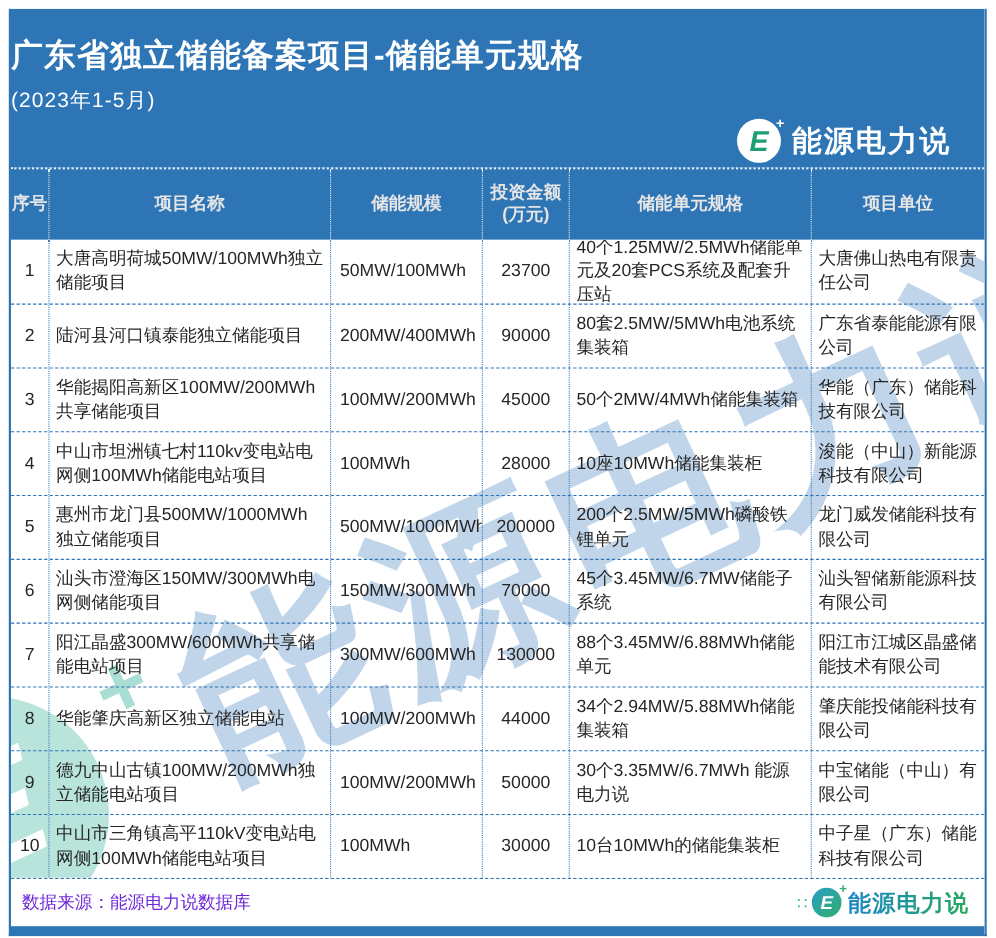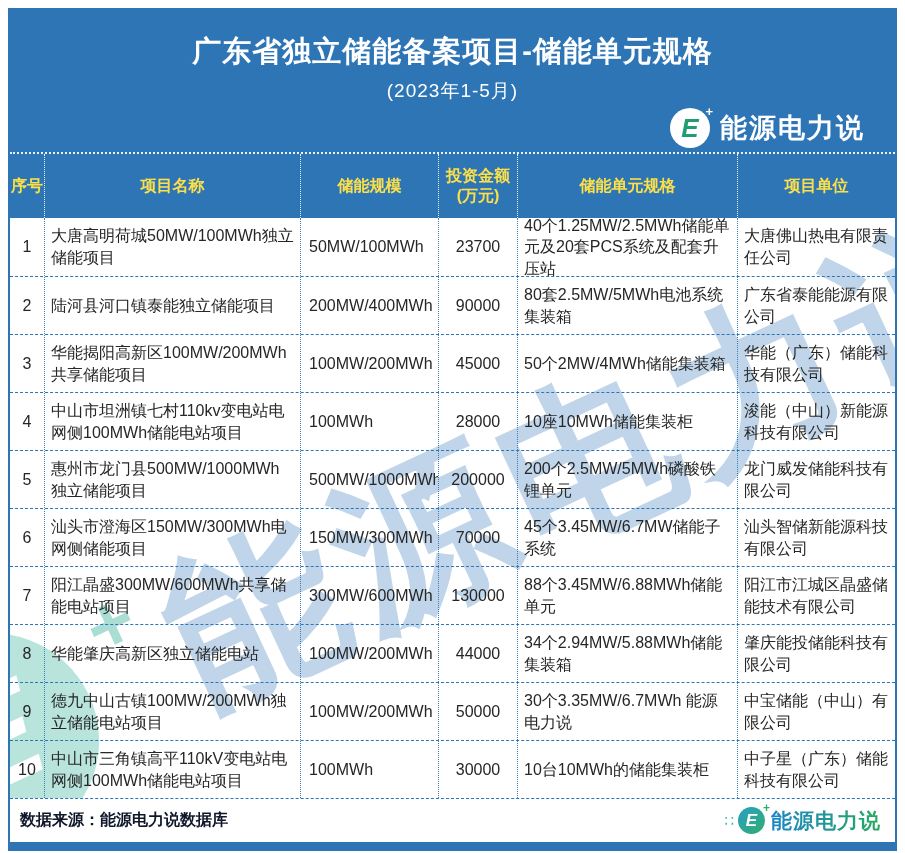--- a/index.html
+++ b/index.html
@@ -9,35 +9,35 @@
     -webkit-font-smoothing:antialiased;
   }
   .panel{
     position:absolute;left:8px;top:8px;width:889px;height:843px;
     box-sizing:border-box;border:2px solid #2E75B6;border-top:none;
     display:flex;flex-direction:column;overflow:hidden;background:#ffffff;
   }
   
   .title-band{
     background:#2E75B6;color:#fff;height:144px;flex:0 0 144px;
-    position:relative;text-align:center;box-sizing:border-box;padding-top:26px;
+    position:relative;text-align:left;box-sizing:border-box;padding-top:26px;
   }
   .main-title{font-size:29px;font-weight:bold;letter-spacing:1px;line-height:1.2;}
   .sub-title{font-size:19px;margin-top:9px;letter-spacing:1px;}
   .brand{position:absolute;right:30px;bottom:4px;display:flex;align-items:center;gap:10px;}
   .brand-badge{
     position:relative;width:40px;height:40px;border-radius:50%;background:#ffffff;
     display:flex;align-items:center;justify-content:center;
   }
   .brand-badge .e{color:#1f9e73;font-size:26px;font-weight:bold;font-style:italic;}
   .brand-badge .plus{position:absolute;top:-4px;right:-3px;color:#ffffff;font-size:13px;font-weight:bold;}
   .brand-text{font-size:27px;font-weight:bold;color:#ffffff;letter-spacing:2px;}
   
   .thead{
-    display:flex;background:#2E75B6;color:#fde047;height:66px;flex:0 0 66px;
+    display:flex;background:#2E75B6;color:#e5e5e5;height:66px;flex:0 0 66px;
     border-top:2px dotted rgba(255,255,255,.9);box-sizing:border-box;
   }
   .thead .cell{
     display:flex;align-items:center;justify-content:center;text-align:center;
     font-weight:bold;font-size:16px;line-height:1.25;white-space:pre-line;
     box-sizing:border-box;
   }
   .thead .cell + .cell{border-left:1px dotted rgba(255,255,255,.9);}
   
   .c0{width:34px;flex:0 0 34px;}
@@ -79,21 +79,21 @@
   .wm-text{
     font-size:172px;font-weight:bold;letter-spacing:12px;
     color:rgba(46,117,182,.30);
   }
   
   .source-row{
     height:44px;flex:0 0 44px;border-top:1px dashed #2E75B6;box-sizing:border-box;
     display:flex;align-items:center;justify-content:space-between;padding:0 14px 0 10px;
     background:#fff;
   }
-  .source-text{color:#0f172a;font-weight:bold;font-size:16px;}
+  .source-text{color:#6d28d9;font-weight:normal;font-size:16px;}
   .footer-brand{display:flex;align-items:center;gap:6px;}
   .fb-dots{color:#49b8a5;font-size:15px;letter-spacing:-2px;}
   .fb-badge{
     position:relative;width:27px;height:27px;border-radius:50%;flex:0 0 27px;
     background:linear-gradient(135deg,#2a9fc4,#2fae6e);
     display:flex;align-items:center;justify-content:center;
   }
   .fb-badge .e{color:#ffffff;font-size:17px;font-weight:bold;font-style:italic;}
   .fb-badge .plus{position:absolute;top:-6px;right:-5px;color:#2fae6e;font-size:12px;font-weight:bold;}
   .fb-text{font-size:21px;font-weight:bold;color:#1f9474;letter-spacing:1px;}

